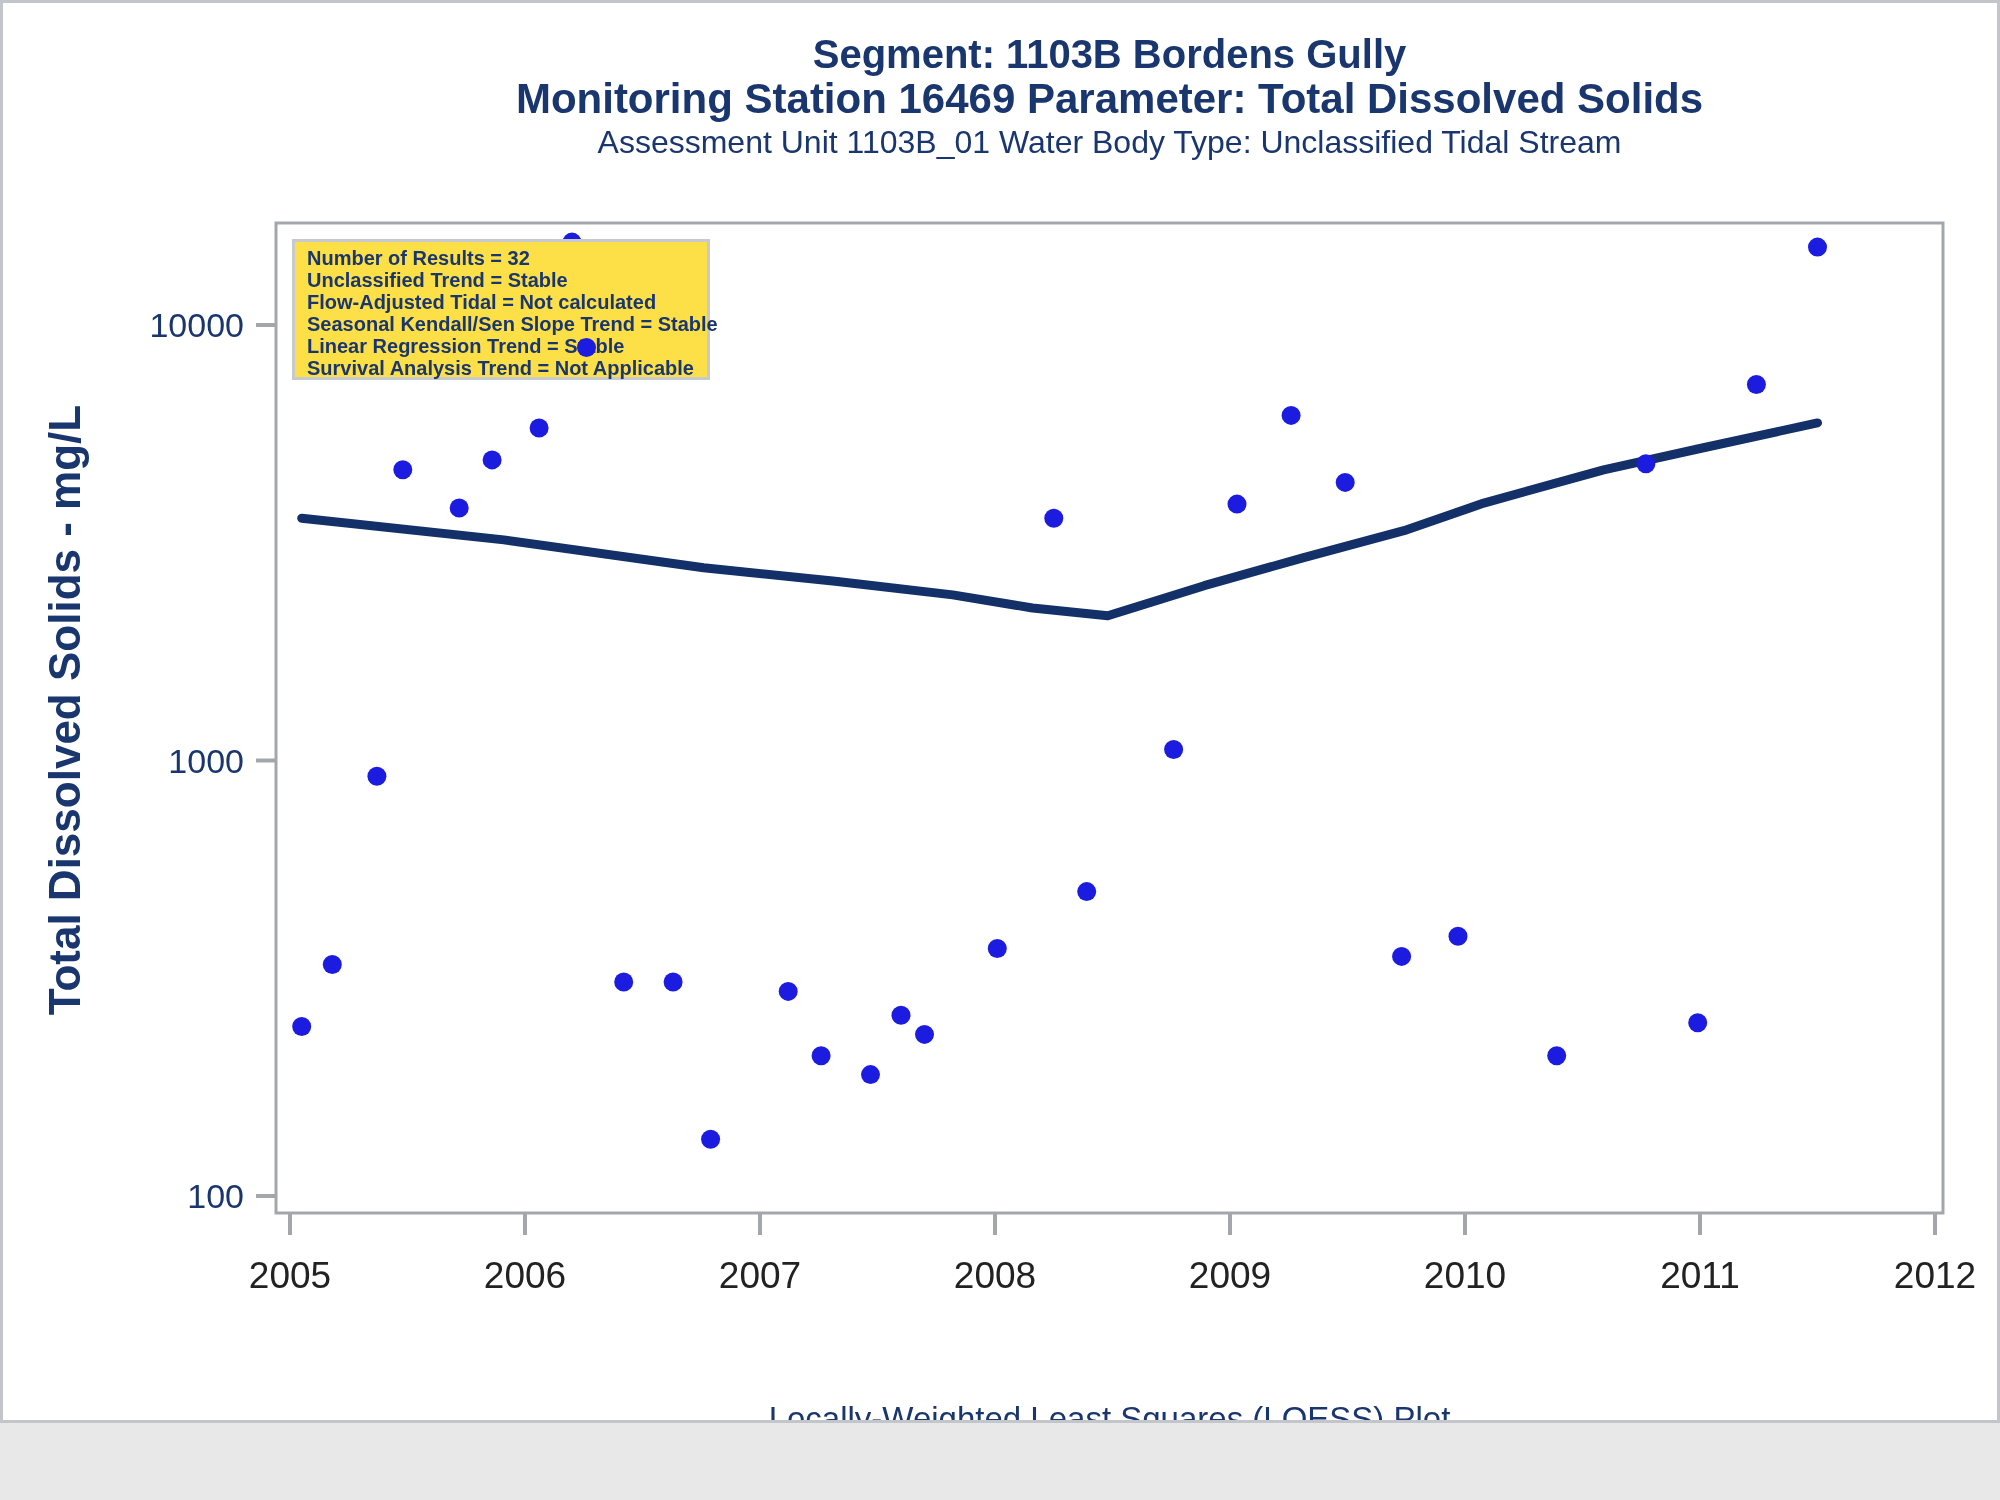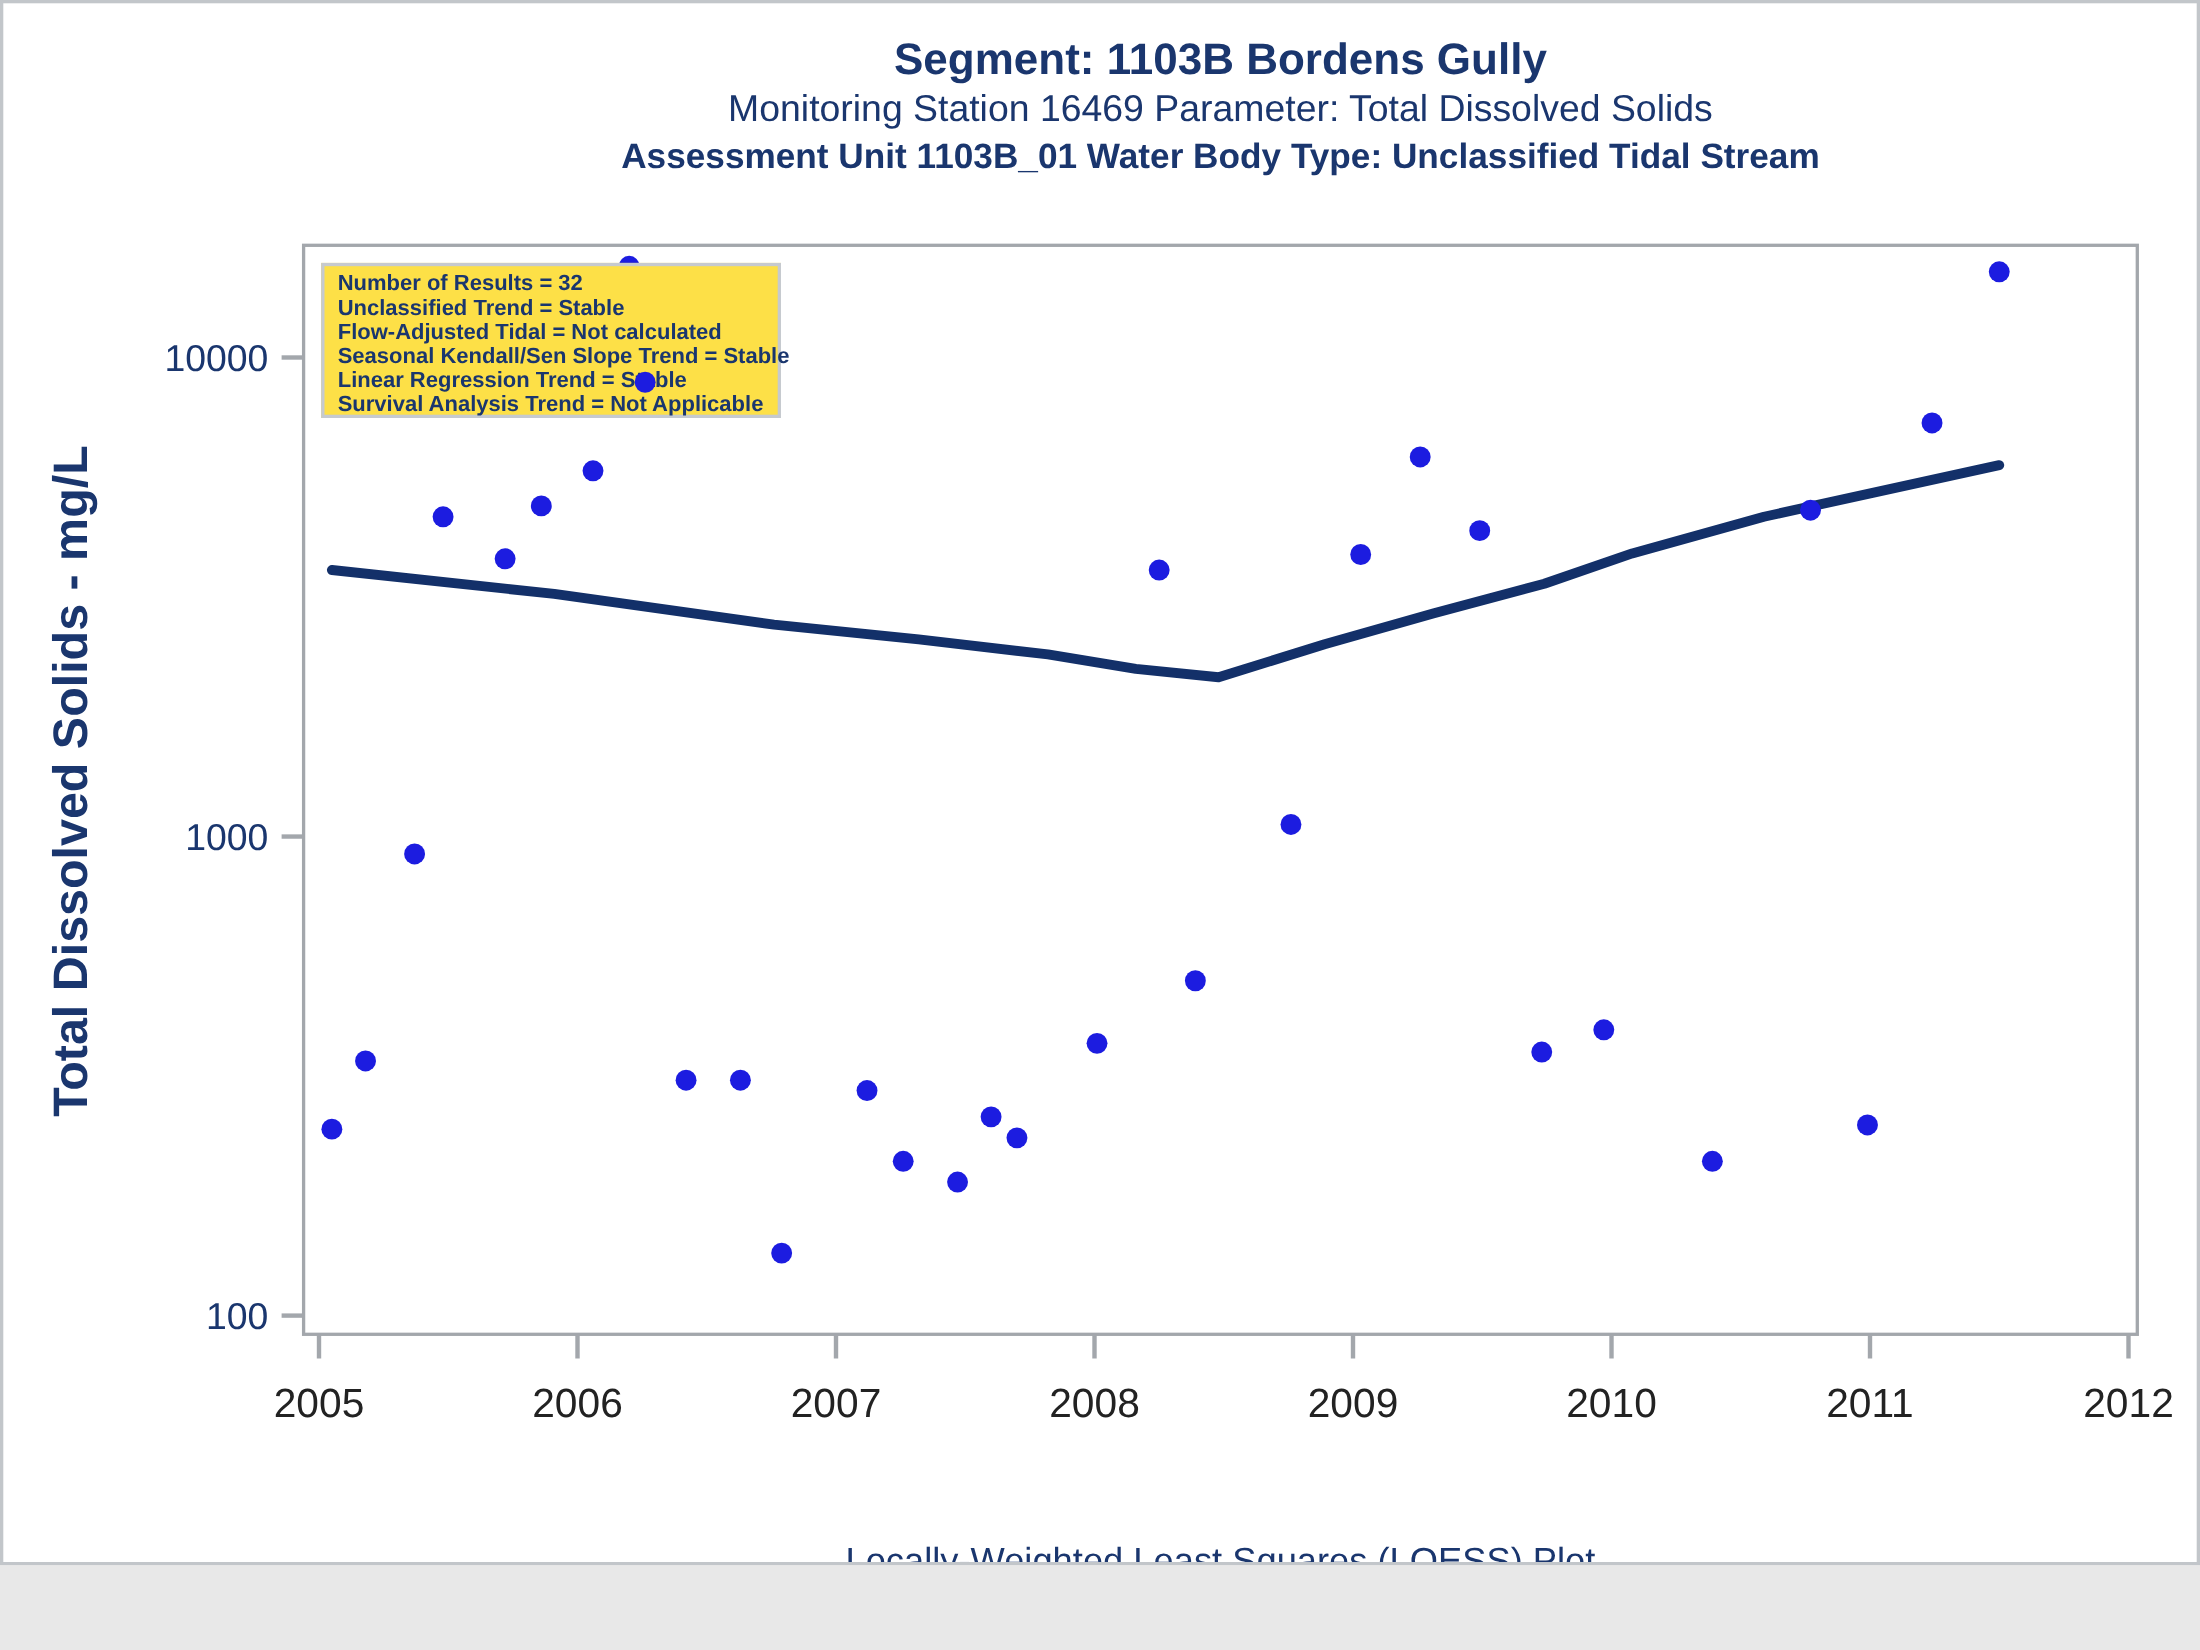--- a/index.html
+++ b/index.html
@@ -18,22 +18,22 @@
     border:3px solid #c2c6ca;
     box-sizing:border-box;
     font-family:"Liberation Sans", sans-serif;
     overflow:hidden;
   }
   .titles{
     position:absolute;left:273px;top:28px;width:1667px;
     text-align:center;color:var(--navy);
   }
   .t1{font-size:40px;font-weight:bold;line-height:46px;}
-  .t2{font-size:34px;font-weight:normal;line-height:44px;}
-  .t3{font-size:32px;font-weight:bold;line-height:42px;}
+  .t2{font-size:42px;font-weight:bold;line-height:44px;}
+  .t3{font-size:32px;font-weight:normal;line-height:42px;}
   .ylabel{
     position:absolute;left:62px;top:707px;
     transform:translate(-50%,-50%) rotate(-90deg);
     font-size:44px;font-weight:bold;color:var(--navy);
     white-space:nowrap;
   }
   svg.plot{position:absolute;left:0;top:0;z-index:1;}
   .frame{fill:none;stroke:var(--axis);stroke-width:3;}
   .tick{stroke:var(--axis);stroke-width:4;}
   .ylab{fill:var(--navy);font-family:"Liberation Sans",sans-serif;font-size:34px;}

